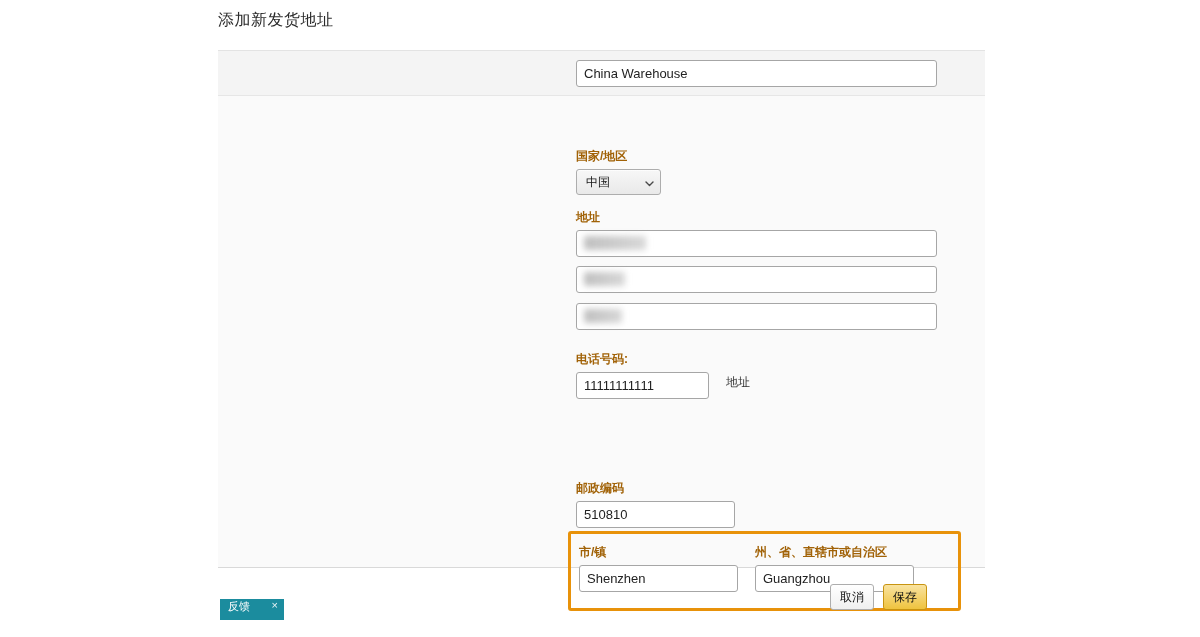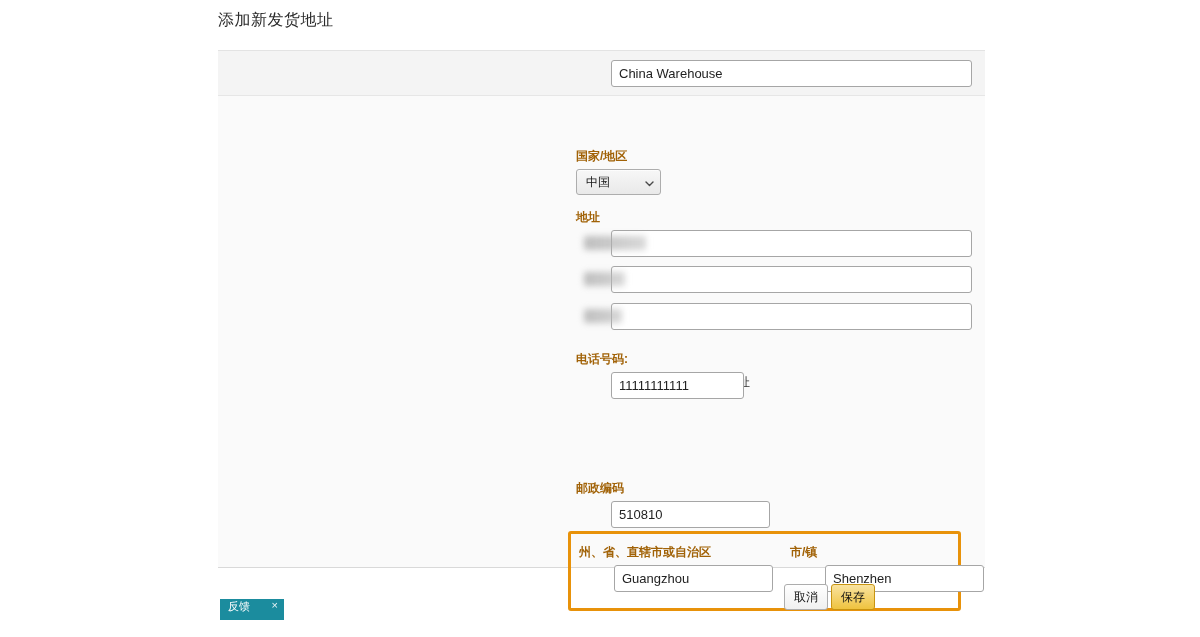--- a/index.html
+++ b/index.html
@@ -78,21 +78,20 @@
     border: 1px solid #a6a6a6;
     border-radius: 3px;
     background: #ffffff;
     font-family: "Liberation Sans", "DejaVu Sans", sans-serif;
     font-size: 13px;
     color: #222222;
     padding: 0 7px;
     line-height: 25px;
     outline: none;
     display: block;
-    margin-left: 35px;
   }
   .txt::placeholder { color: #9a9a9a; }
 
   .sub-label {
     font-size: 12px;
     font-weight: bold;
     color: #a16207;
     margin-bottom: 4px;
     white-space: nowrap;
   }
@@ -157,24 +156,24 @@
     border: 3px solid #e8920a;
     border-radius: 3px;
     box-sizing: border-box;
     background: transparent;
   }
   .hl-inner { position: absolute; left: 8px; top: 10px; display: flex; gap: 17px; }
 
   
   .footer-btns {
     position: absolute;
-    left: 784px;
+    left: 830px;
     top: 584px;
     display: flex;
-    gap: 3px;
+    gap: 9px;
   }
   .btn {
     box-sizing: border-box;
     height: 26px;
     min-width: 42px;
     padding: 0 9px;
     font-size: 12px;
     border-radius: 3px;
     cursor: pointer;
     display: inline-flex;
@@ -271,26 +270,26 @@
 
 
     <div class="group" style="top:384px;">
       <div class="sub-label">邮政编码</div>
       <input class="txt" style="width: 159px;" type="text" value="510810">
     </div>
 
     <div class="highlight-box">
       <div class="hl-inner">
         <div>
+          <div class="sub-label">市/镇</div>
+          <input class="txt" style="width: 159px;" type="text" value="Shenzhen">
+        </div>
+        <div>
           <div class="sub-label">州、省、直辖市或自治区</div>
           <input class="txt" style="width: 159px;" type="text" value="Guangzhou">
-        </div>
-        <div>
-          <div class="sub-label">市/镇</div>
-          <input class="txt" style="width: 159px;" type="text" value="Shenzhen">
         </div>
       </div>
     </div>
 
   </div>
 </div>
 
 <div class="footer-btns">
   <button class="btn btn-cancel">取消</button>
   <button class="btn btn-save">保存</button>

